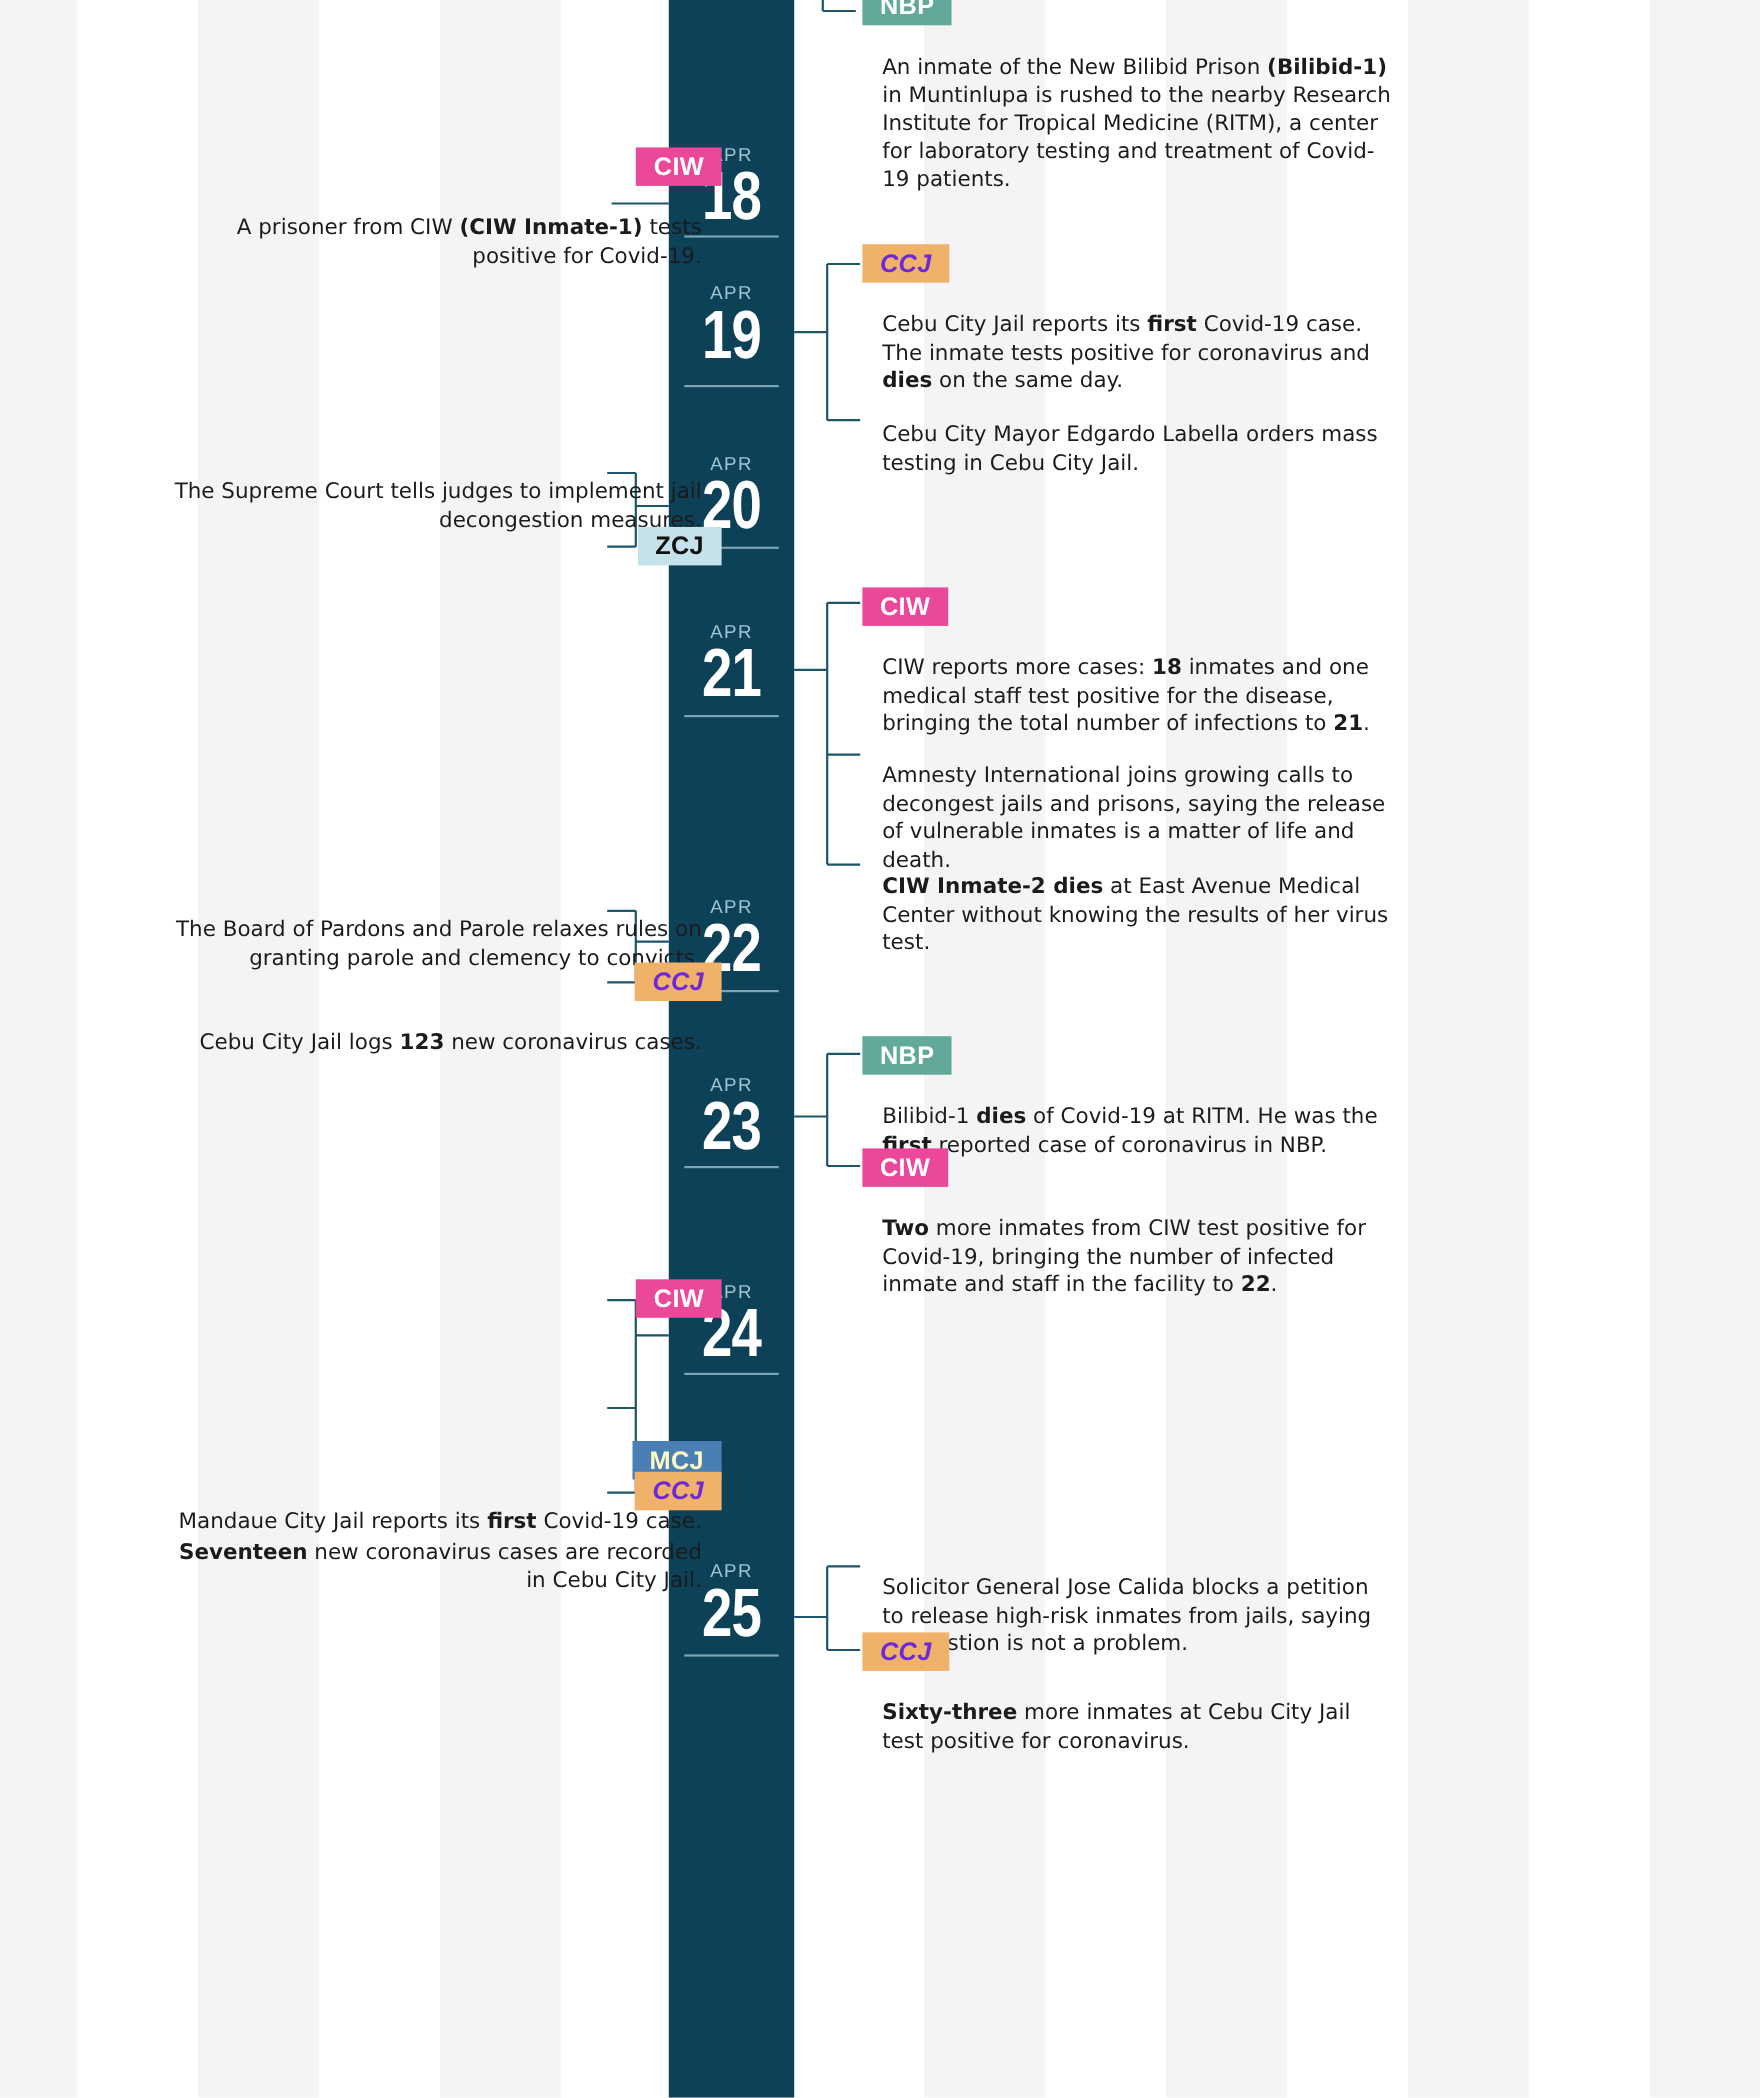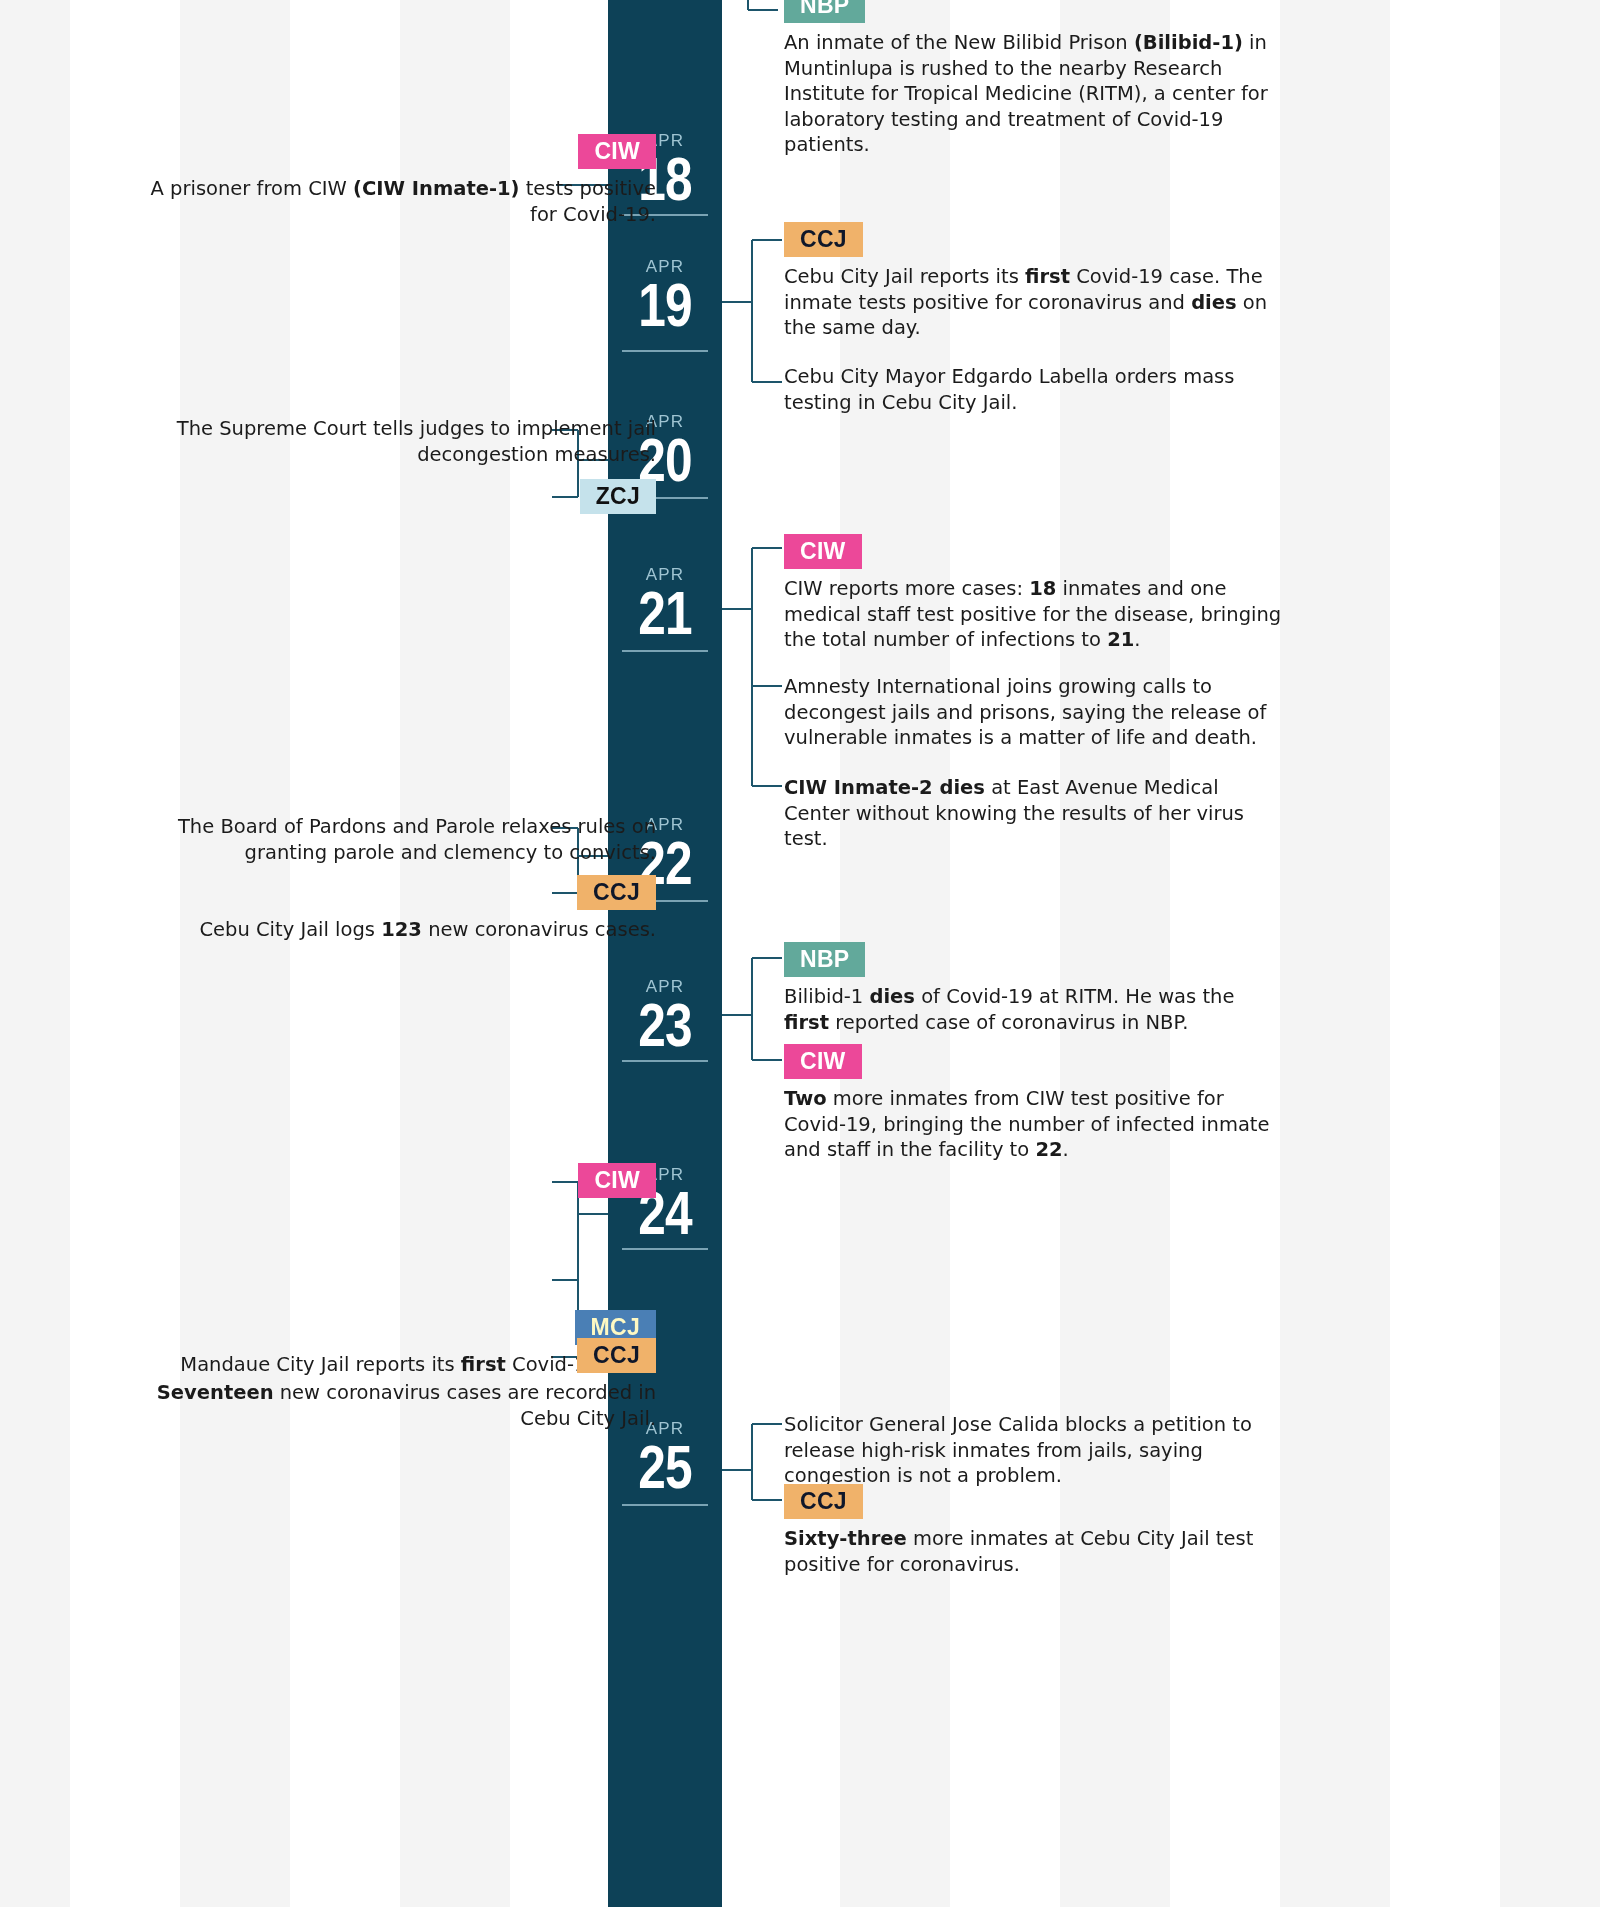--- a/index.html
+++ b/index.html
@@ -33,33 +33,33 @@
 
   
   .left-col{
     position:absolute;right:944px;width:520px;text-align:right;z-index:4;
   }
   .right-col{
     position:absolute;left:784px;width:500px;text-align:left;z-index:4;
   }
   .para{
     font-size:19.5px;line-height:25.5px;color:#1b1b1b;
-    font-family:"DejaVu Sans", sans-serif;margin:0;
+    font-family:"DejaVu Sans", sans-serif;margin:18px;
   }
   .para b{font-weight:700;}
 
   
   .badge{
     display:inline-block;padding:4px 16px 5px 16px;
     font-family:"Liberation Sans", sans-serif;
     font-weight:700;font-size:23px;line-height:26px;letter-spacing:.3px;
     margin-bottom:7px;
   }
   .b-ciw{background:#ec4899;color:#ffffff;}
-  .b-ccj{background:#f0b26a;color:#0f172a;}
+  .b-ccj{background:#f0b26a;color:#6d28d9;font-style:italic;}
   .b-nbp{background:#62a99b;color:#ffffff;}
   .b-zcj{background:#c5e2eb;color:#111111;text-align:center;}
   .b-mcj{background:#4a7fb5;color:#fef9c3;margin-top:48px;}
 
   
   #connectors{position:absolute;inset:0;z-index:3;pointer-events:none;}
 </style>
 </head>
 <body>
 

